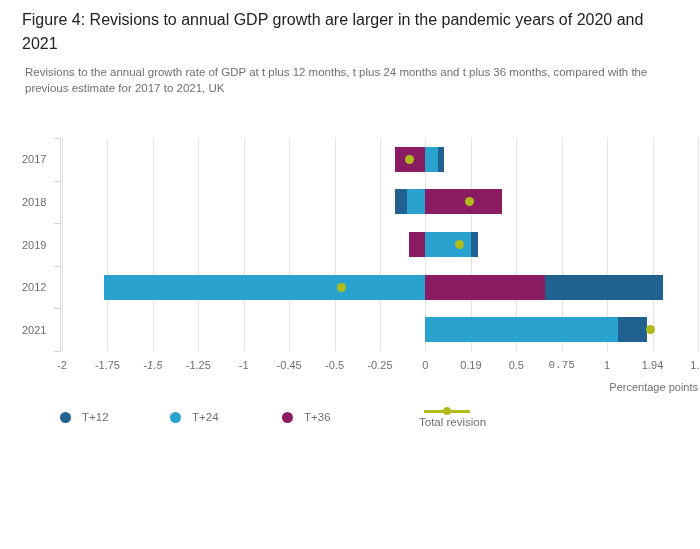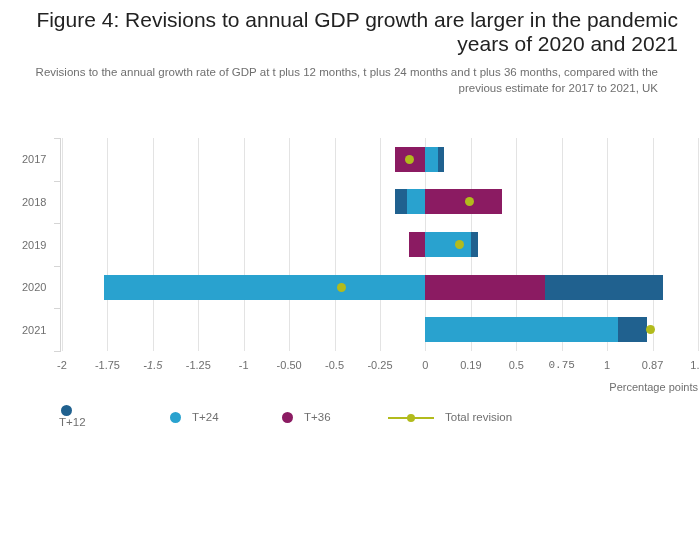--- a/index.html
+++ b/index.html
@@ -15,32 +15,32 @@
     position: relative;
     overflow: hidden;
   }
   .figure {
     width: 700px;
     height: 549px;
     position: relative;
     box-sizing: border-box;
   }
   .title {
-    font-size: 21px;
+    font-size: 16px;
     line-height: 24px;
     color: #222222;
-    text-align: right;
+    text-align: left;
     padding: 8px 22px 0 22px;
     font-weight: 400;
   }
   .subtitle {
     font-size: 11.5px;
     line-height: 16px;
     color: #6f6f6f;
-    text-align: right;
+    text-align: left;
     padding: 8px 42px 0 25px;
     font-weight: 400;
   }
   .plot-wrap {
     position: absolute;
     left: 14px;
     top: 120px;
     width: 700px;
     height: 260px;
   }
@@ -204,21 +204,21 @@
         <div class="y-tick" style="top: 60.6px;"></div>
         <div class="y-tick" style="top: 103.2px;"></div>
         <div class="y-tick" style="top: 145.8px;"></div>
         <div class="y-tick" style="top: 188.4px;"></div>
         <div class="y-tick" style="top: 231px;"></div>
       </div>
     <div id="ylabels">
         <div class="y-label y-label-box" style="top: 39.3px;">2017</div>
         <div class="y-label y-label-box" style="top: 81.9px;">2018</div>
         <div class="y-label y-label-box" style="top: 124.5px;">2019</div>
-        <div class="y-label y-label-box" style="top: 167.1px;">2020</div>
+        <div class="y-label y-label-box" style="top: 167.1px;">2012</div>
         <div class="y-label y-label-box" style="top: 209.7px;">2021</div>
       </div>
     <div class="plot" id="bars">
         <div class="bar-seg" style="left: 332.537px; width: 30.8914px; top: 8.8px; background: rgb(139, 27, 98);"></div>
         <div class="bar-seg" style="left: 363.429px; width: 12.72px; top: 8.8px; background: rgb(41, 162, 207);"></div>
         <div class="bar-seg" style="left: 376.149px; width: 5.45143px; top: 8.8px; background: rgb(32, 97, 143);"></div>
         <div class="total-dot" style="left: 342.574px; top: 16.8px; background: rgb(178, 187, 28);"></div>
         <div class="bar-seg" style="left: 332.537px; width: 12.72px; top: 51.4px; background: rgb(32, 97, 143);"></div>
         <div class="bar-seg" style="left: 345.257px; width: 18.1714px; top: 51.4px; background: rgb(41, 162, 207);"></div>
         <div class="bar-seg" style="left: 363.429px; width: 76.32px; top: 51.4px; background: rgb(139, 27, 98);"></div>
@@ -234,48 +234,48 @@
         <div class="bar-seg" style="left: 363.429px; width: 192.617px; top: 179.2px; background: rgb(41, 162, 207);"></div>
         <div class="bar-seg" style="left: 556.046px; width: 29.0743px; top: 179.2px; background: rgb(32, 97, 143);"></div>
         <div class="total-dot" style="left: 584.254px; top: 187.2px; background: rgb(178, 187, 28);"></div>
       </div>
     <div id="xlabels">
         <div class="x-tick-label" style="left: 48px; top: 239px;">-2</div>
         <div class="x-tick-label" style="left: 93.4286px; top: 239px;">-1.75</div>
         <div class="x-tick-label" style="left: 138.857px; top: 239px; font-style: italic;">-1.5</div>
         <div class="x-tick-label" style="left: 184.286px; top: 239px;">-1.25</div>
         <div class="x-tick-label" style="left: 229.714px; top: 239px;">-1</div>
-        <div class="x-tick-label" style="left: 275.143px; top: 239px;">-0.50</div>
+        <div class="x-tick-label" style="left: 275.143px; top: 239px;">-0.45</div>
         <div class="x-tick-label" style="left: 320.571px; top: 239px;">-0.5</div>
         <div class="x-tick-label" style="left: 366px; top: 239px;">-0.25</div>
         <div class="x-tick-label" style="left: 411.429px; top: 239px;">0</div>
         <div class="x-tick-label" style="left: 456.857px; top: 239px;">0.19</div>
         <div class="x-tick-label" style="left: 502.286px; top: 239px;">0.5</div>
         <div class="x-tick-label" style="left: 547.714px; top: 239px; font-family: Liberation Mono, monospace;">0.75</div>
         <div class="x-tick-label" style="left: 593.143px; top: 239px;">1</div>
-        <div class="x-tick-label" style="left: 638.571px; top: 239px;">0.87</div>
+        <div class="x-tick-label" style="left: 638.571px; top: 239px;">1.94</div>
         <div class="x-tick-label" style="left: 684px; top: 239px;">1.5</div>
       </div>
     <div class="x-axis-caption" id="xcaption" style="top: 261px;">Percentage points</div>
   </div>
 
   <div class="legend" id="legend">
-      <div class="legend-item" style="left: 48px; flex-direction: column;">
+      <div class="legend-item" style="left: 60px;">
         <span class="legend-swatch" style="background: rgb(32, 97, 143);"></span>
         <span class="legend-label">T+12</span>
       </div>
       <div class="legend-item" style="left: 170px;">
         <span class="legend-swatch" style="background: rgb(41, 162, 207);"></span>
         <span class="legend-label">T+24</span>
       </div>
       <div class="legend-item" style="left: 282px;">
         <span class="legend-swatch" style="background: rgb(139, 27, 98);"></span>
         <span class="legend-label">T+36</span>
       </div>
-      <div class="legend-item" style="left: 388px;">
+      <div class="legend-item" style="left: 408px; flex-direction: column;">
         <span class="legend-line">
           <span class="lseg" style="background: rgb(178, 187, 28);"></span>
           <span class="ldot" style="background: rgb(178, 187, 28);"></span>
         </span>
         <span class="legend-label">Total revision</span>
       </div>
     </div>
 
 
 </div>

